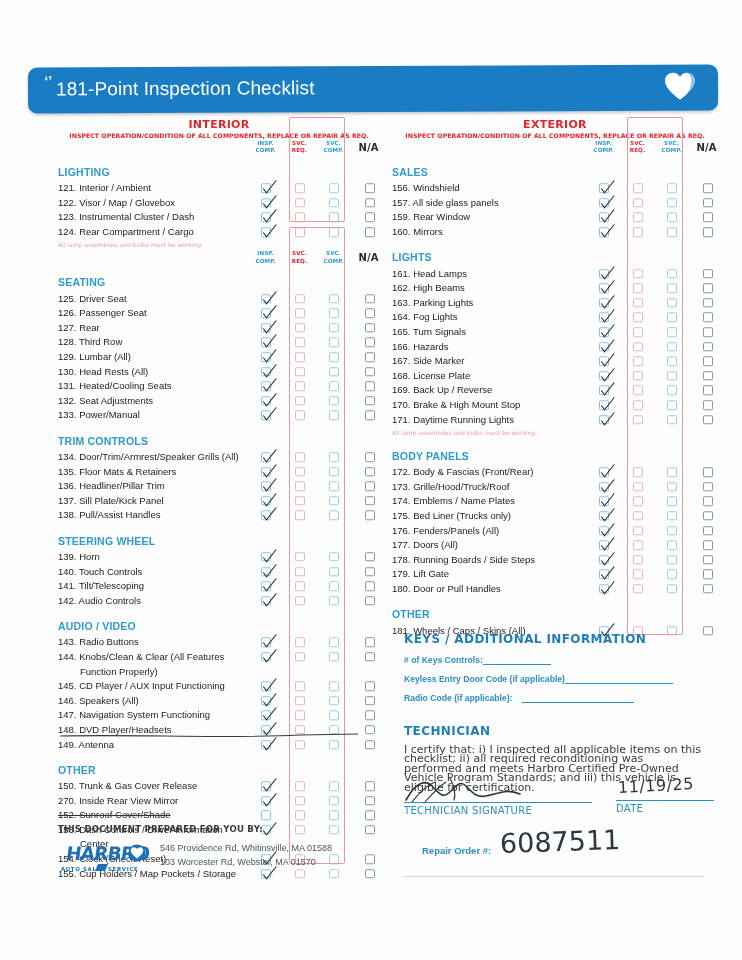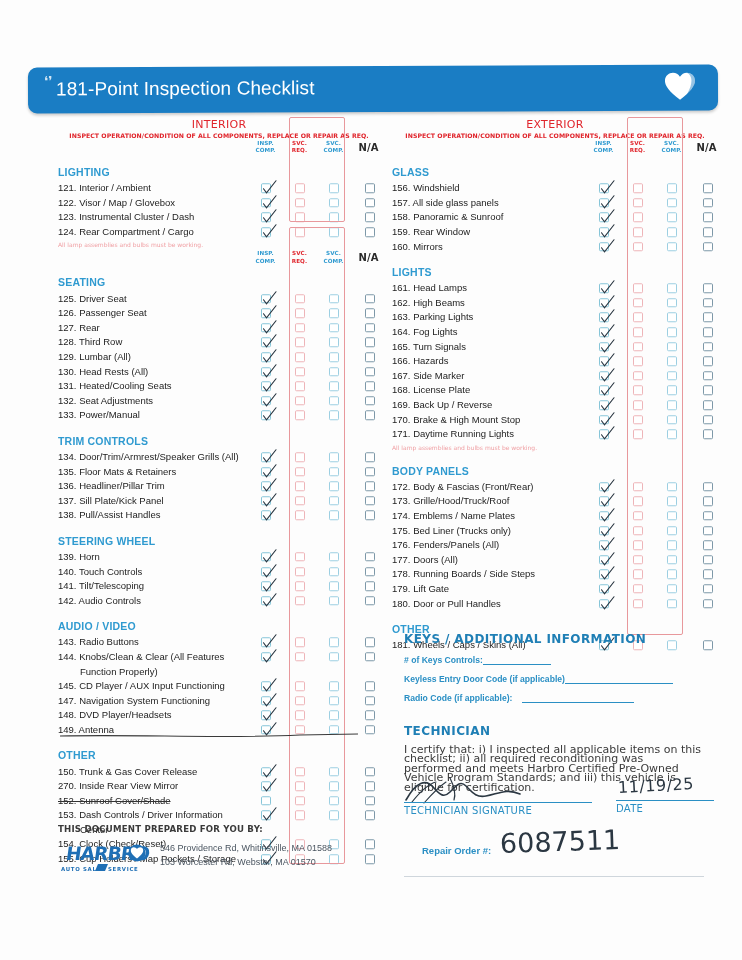--- a/index.html
+++ b/index.html
@@ -40,21 +40,21 @@
     width: 32px; height: 30px;
   }
 
   
   .col { position: absolute; top: 118px; }
   .col-left  { left: 58px;  width: 322px; }
   .col-right { left: 392px; width: 326px; }
 
   .sect-head { text-align: center; margin-bottom: 1px; }
   .sect-title {
-    color: #e0252c; font-size: 11px; font-weight: normal;
+    color: #e0252c; font-size: 11px; font-weight: bold;
     letter-spacing: .3px; font-family: "DejaVu Sans", sans-serif;
   }
   .sect-sub {
     color: #e0252c; font-size: 6.2px; font-weight: bold;
     letter-spacing: .05px; margin-top: 1px;
     font-family: "DejaVu Sans", sans-serif;
   }
 
   .group-title {
     color: #2f9ad0; font-size: 10.5px; font-weight: bold;
@@ -558,20 +558,33 @@
                 <svg class="tick" viewBox="0 0 17 17">
          <path d="M2.5 9.5 L5.5 13.5 L15 1.5" stroke="#2b3742" stroke-width="1.15" fill="none" stroke-linecap="round"></path>
        </svg>
               </div>
       <div class="cb c2"></div>
       <div class="cb c3"></div>
       <div class="cb c4"></div>
     </div>
         </div>
           <div class="row">
+          <span class="row-label">146. Speakers (All)</span>
+          <div class="boxes">
+      <div class="cb c1">
+                <svg class="tick" viewBox="0 0 17 17">
+         <path d="M2.5 9.5 L5.5 13.5 L15 1.5" stroke="#2b3742" stroke-width="1.15" fill="none" stroke-linecap="round"></path>
+       </svg>
+              </div>
+      <div class="cb c2"></div>
+      <div class="cb c3"></div>
+      <div class="cb c4"></div>
+    </div>
+        </div>
+          <div class="row">
           <span class="row-label">147. Navigation System Functioning</span>
           <div class="boxes">
       <div class="cb c1">
                 <svg class="tick" viewBox="0 0 17 17">
          <path d="M2.5 9.5 L5.5 13.5 L15 1.5" stroke="#2b3742" stroke-width="1.15" fill="none" stroke-linecap="round"></path>
        </svg>
               </div>
       <div class="cb c2"></div>
       <div class="cb c3"></div>
       <div class="cb c4"></div>
@@ -699,49 +712,36 @@
     <div class="groups" id="right-groups">
         <div class="group">
           <div class="cbhead">
     <div class="boxes">
       <div class="hl h1">INSP.<br>COMP.</div>
       <div class="hl h2">SVC.<br>REQ.</div>
       <div class="hl h3">SVC.<br>COMP.</div>
       <div class="hl h4">N/A</div>
     </div>
   </div>
-          <div class="group-title">GLASS</div>
+          <div class="group-title">SALES</div>
           <div class="row">
           <span class="row-label">156. Windshield</span>
           <div class="boxes">
       <div class="cb c1">
                 <svg class="tick" viewBox="0 0 17 17">
          <path d="M2.5 9.5 L5.5 13.5 L15 1.5" stroke="#2b3742" stroke-width="1.15" fill="none" stroke-linecap="round"></path>
        </svg>
               </div>
       <div class="cb c2"></div>
       <div class="cb c3"></div>
       <div class="cb c4"></div>
     </div>
         </div>
           <div class="row">
           <span class="row-label">157. All side glass panels</span>
-          <div class="boxes">
-      <div class="cb c1">
-                <svg class="tick" viewBox="0 0 17 17">
-         <path d="M2.5 9.5 L5.5 13.5 L15 1.5" stroke="#2b3742" stroke-width="1.15" fill="none" stroke-linecap="round"></path>
-       </svg>
-              </div>
-      <div class="cb c2"></div>
-      <div class="cb c3"></div>
-      <div class="cb c4"></div>
-    </div>
-        </div>
-          <div class="row">
-          <span class="row-label">158. Panoramic &amp; Sunroof</span>
           <div class="boxes">
       <div class="cb c1">
                 <svg class="tick" viewBox="0 0 17 17">
          <path d="M2.5 9.5 L5.5 13.5 L15 1.5" stroke="#2b3742" stroke-width="1.15" fill="none" stroke-linecap="round"></path>
        </svg>
               </div>
       <div class="cb c2"></div>
       <div class="cb c3"></div>
       <div class="cb c4"></div>
     </div>

